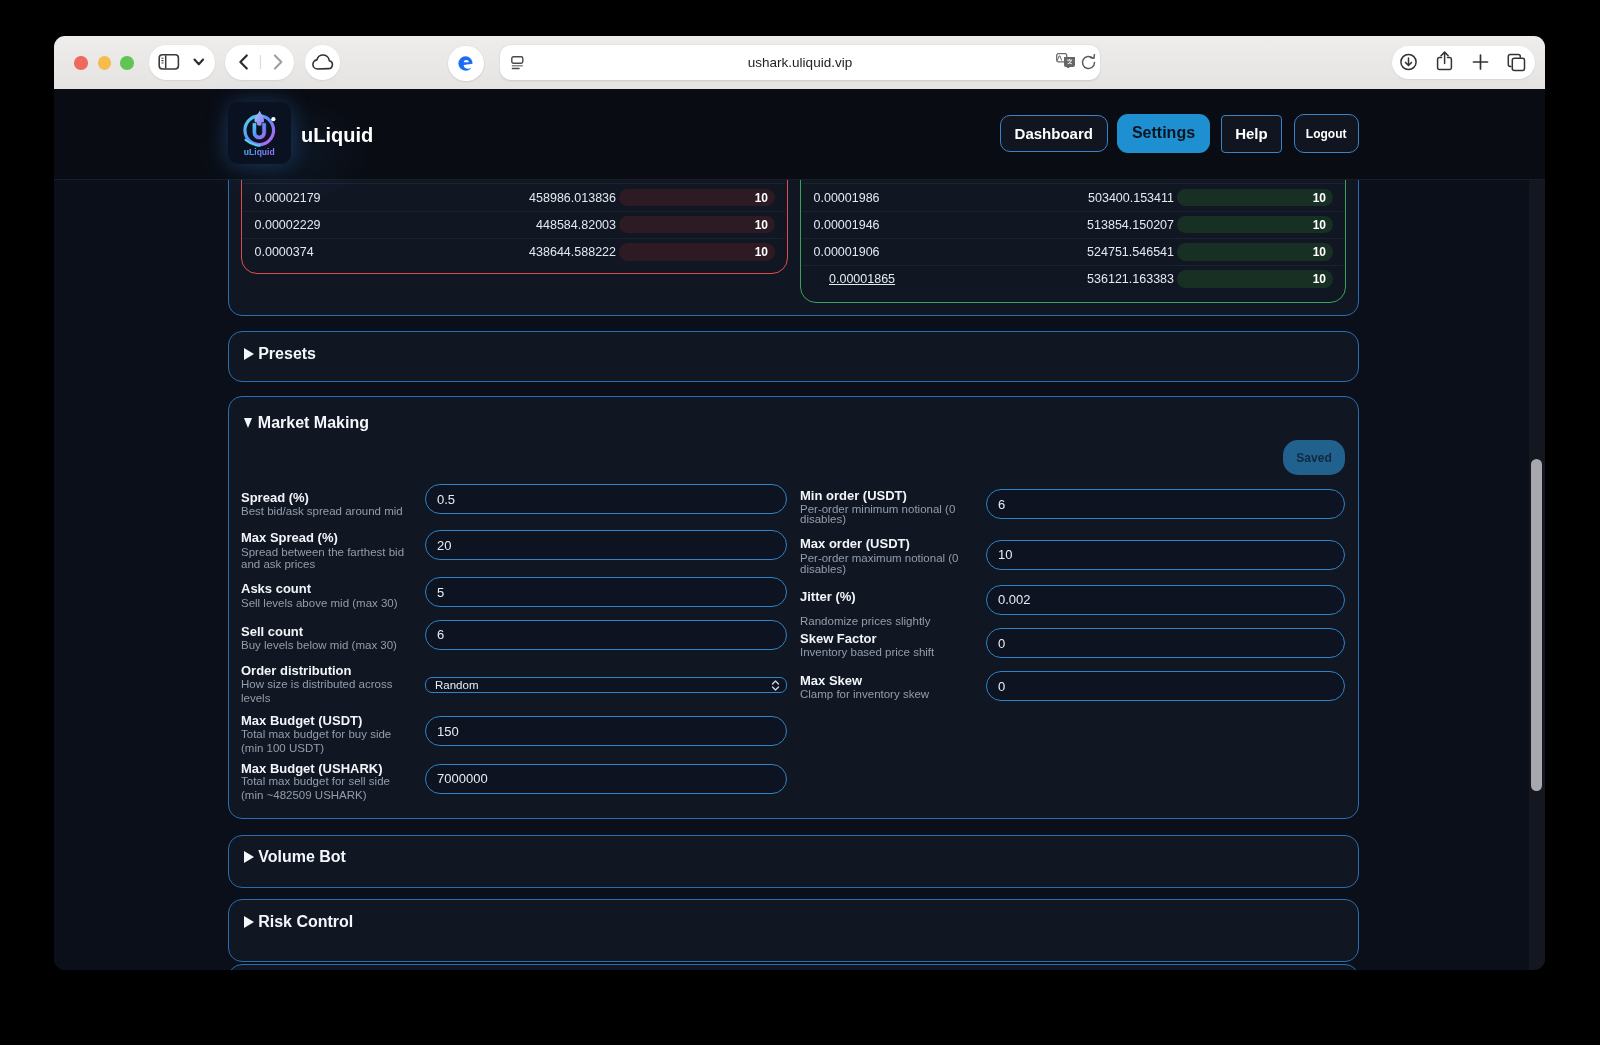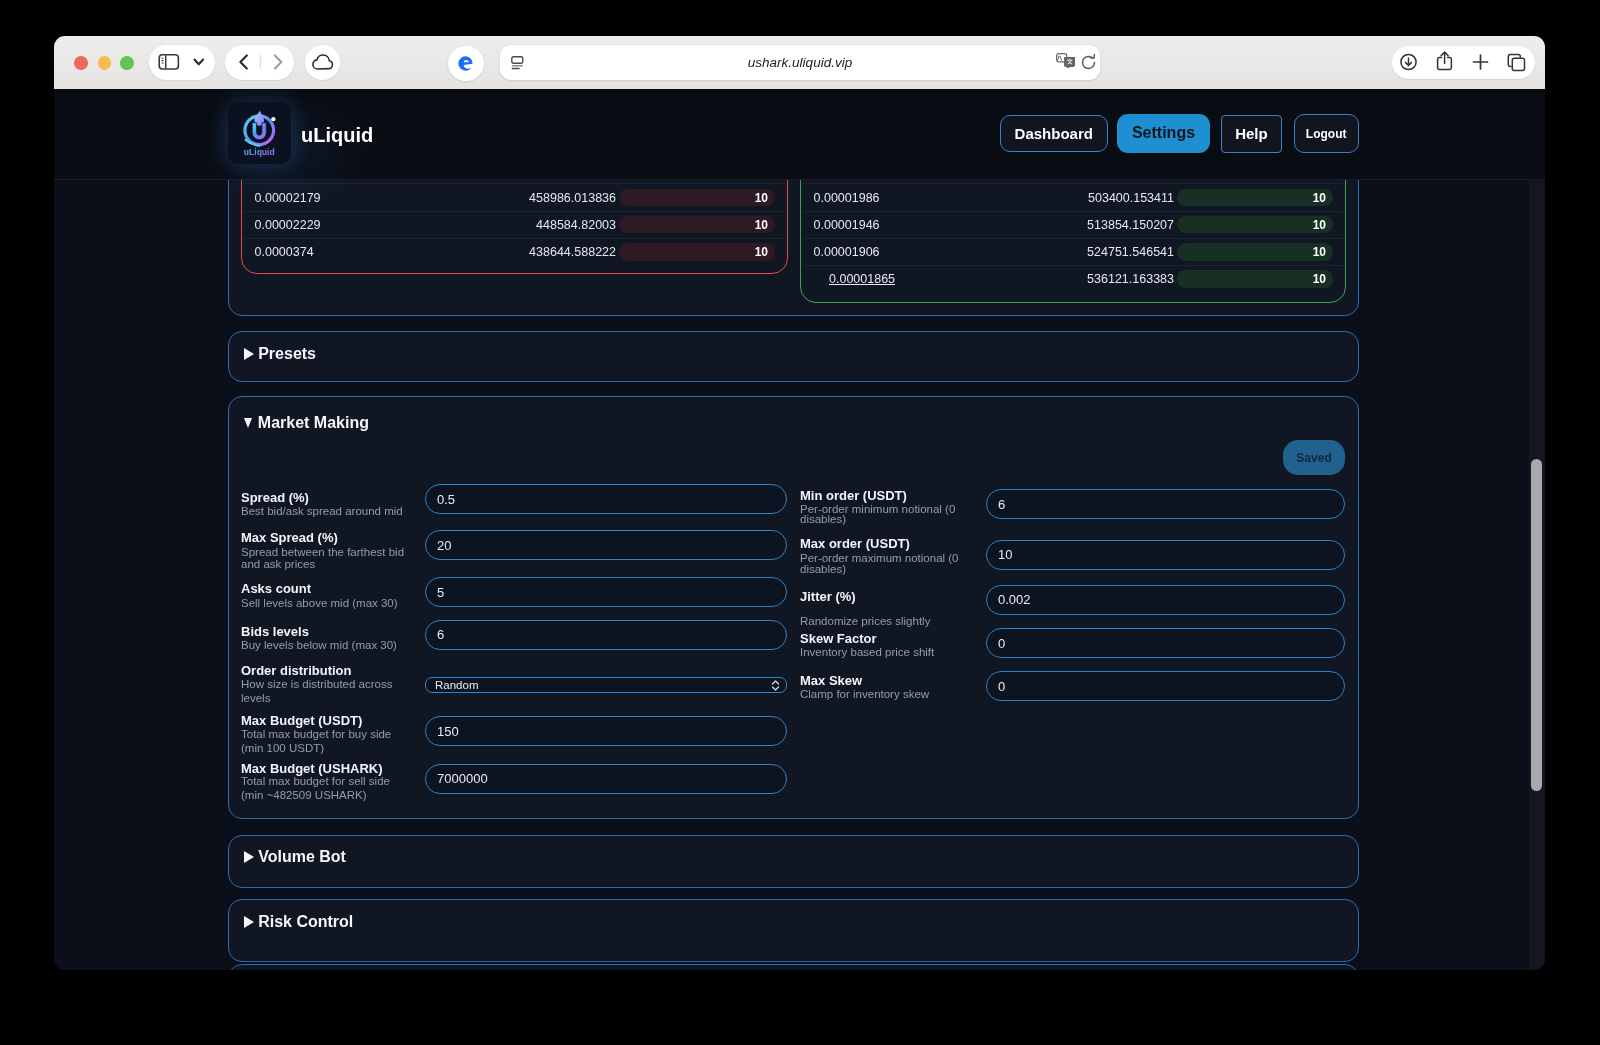--- a/index.html
+++ b/index.html
@@ -1,18 +1,18 @@
 <!DOCTYPE html>
 <html><head>
 <meta charset="utf-8">
 <style>
 * { margin:0; padding:0; box-sizing:border-box; }
 html,body { width:1600px; height:1045px; background:#000; overflow:hidden; font-family:"Liberation Sans", sans-serif; }
 .window { position:absolute; left:54px; top:36px; width:1490.5px; height:934px; border-radius:11px; background:#0b0f19; overflow:hidden; }
-.toolbar { position:absolute; left:0; top:0; width:100%; height:69px; background:linear-gradient(#eeedec,#e2e1e0); border-bottom:1px solid #b5b4b3;font-style:italic; }
+.toolbar { position:absolute; left:0; top:0; width:100%; height:69px; background:linear-gradient(#eeedec,#e2e1e0); border-bottom:1px solid #b5b4b3; }
 .tl { position:absolute; top:20px; width:13.5px; height:13.5px; border-radius:50%; }
 .tl.r { left:20px; background:#ee6a5f; }
 .tl.y { left:43.5px; background:#f5bd4f; }
 .tl.g { left:66px; background:#61c454; }
 .tbtn { position:absolute; top:9.2px; height:34.6px; background:#fff; border-radius:17.3px; box-shadow:0 0.5px 1.5px rgba(0,0,0,0.12); display:flex; align-items:center; justify-content:center; }
 .urlbar { position:absolute; left:446px; top:9px; width:600px; height:35px; background:#fff; border-radius:11px; box-shadow:0 0.5px 2px rgba(0,0,0,0.12); display:flex; align-items:center; }
 .urltext { position:absolute; left:0; right:0; top:0; bottom:0; display:flex; align-items:center; justify-content:center; font-size:13.5px; color:#222; }
 .page { position:absolute; left:0; top:53px; width:100%; height:881px; background:#0b0f19; }
 .hdr { position:absolute; left:0; top:0; width:100%; height:90.5px; background:#090c13; border-bottom:1px solid rgba(130,150,180,0.14); z-index:5; }
 .glow { position:absolute; left:130px; top:0px; width:200px; height:125px; background:radial-gradient(ellipse at center, rgba(45,110,180,0.13), rgba(45,110,180,0) 62%); }
@@ -186,21 +186,21 @@
       <div class="lbl-t" style="left:187px; top:407.5px;">Spread (%)</div>
       <div class="lbl-d" style="left:187px; top:422px;">Best bid/ask spread around mid</div>
       <div class="inp linp" style="top:395.3px;">0.5</div>
       <div class="lbl-t" style="left:187px; top:447.8px;">Max Spread (%)</div>
       <div class="lbl-d" style="left:187px; top:463.2px;">Spread between the farthest bid</div>
       <div class="lbl-d" style="left:187px; top:474.6px;">and ask prices</div>
       <div class="inp linp" style="top:441px;">20</div>
       <div class="lbl-t" style="left:187px; top:499.1px;">Asks count</div>
       <div class="lbl-d" style="left:187px; top:514px;">Sell levels above mid (max 30)</div>
       <div class="inp linp" style="top:488.4px;">5</div>
-      <div class="lbl-t" style="left:187px; top:541.7px;">Bids levels</div>
+      <div class="lbl-t" style="left:187px; top:541.7px;">Sell count</div>
       <div class="lbl-d" style="left:187px; top:556.2px;">Buy levels below mid (max 30)</div>
       <div class="inp linp" style="top:530.6px;">6</div>
       <div class="lbl-t" style="left:187px; top:581.1px;">Order distribution</div>
       <div class="lbl-d" style="left:187px; top:595.2px;">How size is distributed across</div>
       <div class="lbl-d" style="left:187px; top:609.3px;">levels</div>
       <div class="sel" style="left:371px; top:588.2px; width:361.5px;">
           <span>Random</span>
         <svg width="9" height="11" viewBox="0 0 9 11" style="margin-left:auto; margin-right:6px;">
             <path d="M1.5 4 L4.5 1 L7.5 4 M1.5 7 L4.5 10 L7.5 7" fill="none" stroke="#cfd6df" stroke-width="1.4" stroke-linecap="round" stroke-linejoin="round"></path>
           </svg>

